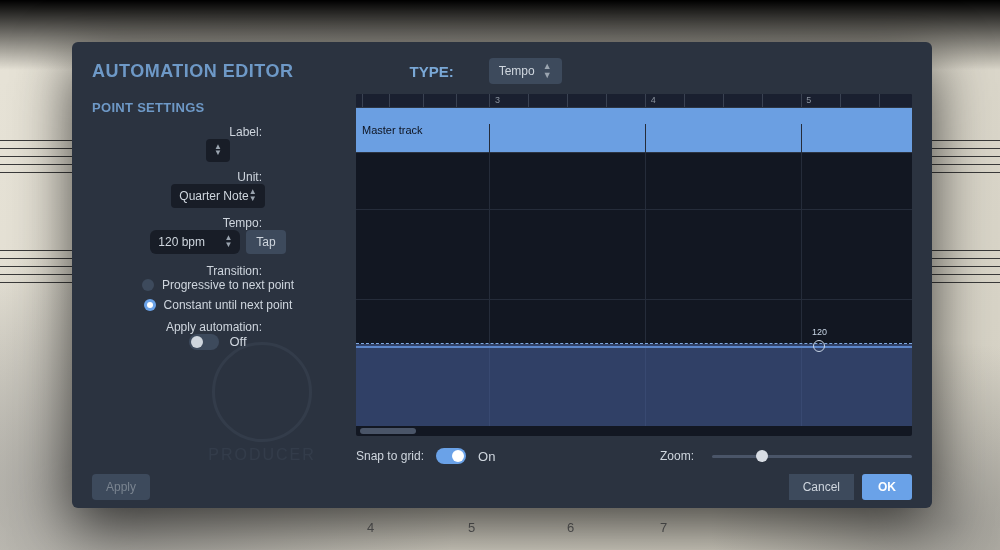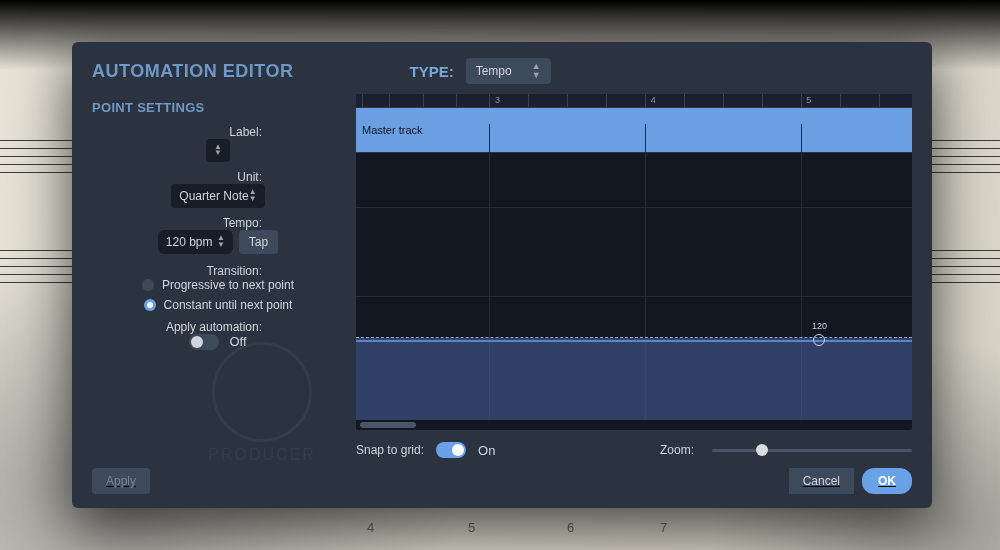--- a/index.html
+++ b/index.html
@@ -11,32 +11,32 @@
 .staff-row { position:absolute; left:0; right:0; }
 .staff-line { height:1px; background:#3a3a3a; margin-bottom:7px; }
 .fade-top { position:absolute; top:0; left:0; right:0; height:70px; background:linear-gradient(#000, transparent); }
 
 .dialog { position:absolute; top:42px; left:72px; width:860px; height:466px; background:#2b3340; border-radius:6px; box-shadow: 0 20px 60px rgba(0,0,0,0.7); display:flex; flex-direction:column; }
 
 .titlebar { display:flex; align-items:center; padding:16px 20px 10px 20px; }
 .title { color:#6e99c7; font-size:18px; font-weight:700; letter-spacing:0.5px; }
 .type-block { display:flex; align-items:center; margin-left:116px; }
 .type-label { color:#7aa8d6; font-size:15px; font-weight:700; margin-right:12px; }
-.type-select { background:#3d4a5c; color:#cfd6de; border:none; border-radius:4px; padding:4px 10px; font-size:12px; display:flex; align-items:center; gap:20px; cursor:pointer; }
+.type-select { background:#3d4a5c; color:#cfd6de; border:none; border-radius:4px; padding:4px 10px; font-size:12px; display:flex; align-items:center; gap:8px; cursor:pointer;margin-left:23px; }
 .type-select .arrows { font-size:9px; line-height:1; display:flex; flex-direction:column; }
 
 .body { display:flex; flex:1; padding:0 20px 0 20px; gap:12px; overflow:hidden; }
 
 .left { width:252px; padding-top:6px; }
 .section-title { color:#6e99c7; font-size:13px; font-weight:700; letter-spacing:0.3px; margin-bottom:10px; }
 .row { display:flex; align-items:center; margin-bottom:8px;flex-direction:column; }
 .row-label { width:108px; text-align:right; color:#cfd6de; font-size:12px; padding-right:10px; }
 .row-ctrl { flex:1; display:flex; align-items:center; gap:6px; }
 .select { background:#181d27; color:#cfd6de; border:none; border-radius:4px; padding:5px 8px; font-size:12px; width:100%; display:flex; justify-content:space-between; align-items:center; cursor:pointer; }
-.select.narrow { width:75px;border-radius:6px; }
+.select.narrow { width:90px;border-radius:6px; }
 .arrows { font-size:8px; color:#9ba5b0; line-height:0.8; display:inline-flex; flex-direction:column; }
 .tap-btn { background:#3d4a5c; color:#cfd6de; border:none; border-radius:4px; padding:5px 10px; font-size:12px; cursor:pointer; }
 .radio-group { display:flex; flex-direction:column; gap:6px; }
 .radio-opt { display:flex; align-items:center; gap:8px; color:#cfd6de; font-size:12px; cursor:pointer; }
 .radio { width:12px; height:12px; border-radius:50%; background:#3d4a5c; position:relative; }
 .radio.on { background:#6aa2e8; }
 .radio.on::after { content:""; position:absolute; inset:3px; border-radius:50%; background:#fff; }
 .toggle-row { display:flex; align-items:center; gap:10px; }
 .toggle { width:30px; height:16px; background:#3d4a5c; border-radius:8px; position:relative; cursor:pointer; }
 .toggle .knob { position:absolute; width:12px; height:12px; border-radius:50%; background:#cfd6de; top:2px; left:2px; }
@@ -60,25 +60,25 @@
 .point-marker .target { width:12px; height:12px; border:1.5px solid #c7d4e4; border-radius:50%; position:relative; }
 .point-marker .target::before, .point-marker .target::after { content:""; position:absolute; background:transparent; }
 .point-label { position:absolute; color:#c7d4e4; font-size:9px; }
 .hscroll { position:absolute; bottom:2px; left:4px; width:56px; height:6px; background:#4a5568; border-radius:3px; cursor:pointer; }
 
 .controls-row { display:flex; align-items:center; padding:12px 0 0 0; gap:12px; }
 .ctrl-label { color:#cfd6de; font-size:12px; }
 .zoom-slider { width:200px; height:3px; background:#4a5568; border-radius:2px; position:relative; cursor:pointer; margin-left:6px; }
 .zoom-slider .thumb { position:absolute; top:-5px; width:12px; height:12px; border-radius:50%; background:#d8dde4; }
 
-.footer { display:flex; align-items:center; padding:10px 20px 14px 20px;text-decoration:underline; }
+.footer { display:flex; align-items:center; padding:10px 20px 8px 20px; }
 .apply-btn { background:#3d4a5c; color:#7a8490; border:none; border-radius:4px; padding:6px 14px; font-size:12px; cursor:pointer; }
 .spacer { flex:1; }
 .cancel-btn { background:#3d4a5c; color:#cfd6de; border:none; border-radius:0; padding:6px 14px; font-size:12px; cursor:pointer; margin-right:8px; }
-.ok-btn { background:#6aa2e8; color:#fff; border:none; border-radius:12px; padding:6px 16px; font-size:12px; font-weight:600; cursor:pointer; }
+.ok-btn { background:#6aa2e8; color:#fff; border:none; border-radius:3px; padding:6px 16px; font-size:12px; font-weight:600; cursor:pointer; }
 
 .watermark { position:absolute; left:104px; top:300px; width:172px; height:172px; opacity:0.08; pointer-events:none; }
 .watermark .circ { width:100px; height:100px; border:3px solid #8fa3bd; border-radius:50%; margin:0 auto; }
 .watermark .txt { color:#8fa3bd; font-size:16px; text-align:center; letter-spacing:2px; margin-top:4px; }
 
 .measure-num { position:absolute; color:#6a6a6a; font-size:13px; }
 </style>
 </head>
 <body>
 

